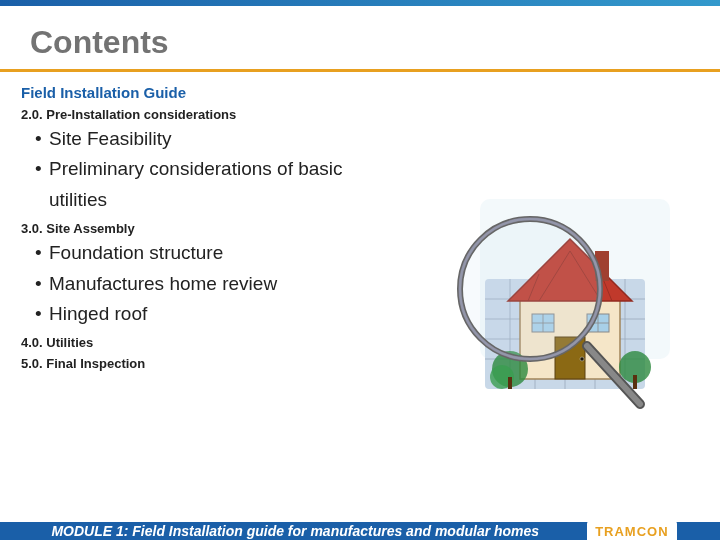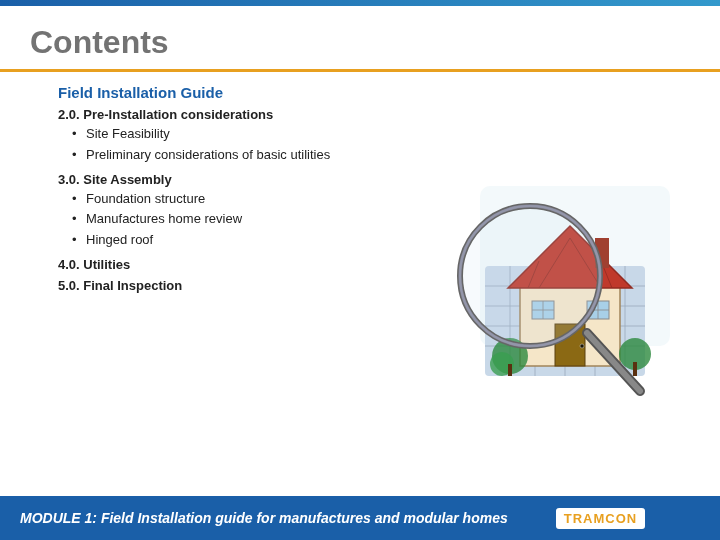--- a/index.html
+++ b/index.html
@@ -36,23 +36,22 @@
       font-size: 32px;
       font-weight: bold;
       color: #737373;
     }
 
     
     .main-content {
       flex: 1;
       display: flex;
       flex-direction: row;
-      padding: 12px 30px 8px 30px;
-      position: relative;
-      margin-left: 28px;
+      padding: 12px 30px 8px 21px;
+      position: relative;
     }
 
     
     .text-content {
       flex: 1;
       padding-right: 10px;
     }
 
     .field-guide-title {
       font-size: 15px;
@@ -68,21 +67,21 @@
       margin-top: 6px;
       margin-bottom: 2px;
     }
 
     .bullet-list {
       list-style: none;
       margin-left: 14px;
     }
 
     .bullet-list li {
-      font-size: 13px;
+      font-size: 19px;
       color: #222;
       line-height: 1.6;
       position: relative;
       padding-left: 14px;
     }
 
     .bullet-list li::before {
       content: "•";
       position: absolute;
       left: 0;
@@ -99,25 +98,25 @@
     }
 
     
     .illustration {
       width: 260px;
       height: 240px;
     }
 
     
     .bottom-bar {
-      height: 44px;
+      height: 18px;
       background: #1a5fa8;
       display: flex;
       align-items: center;
-      justify-content: flex-start;
+      justify-content: center;
       padding: 0 12px 0 20px;
     }
 
     .bottom-bar-text {
       font-size: 14px;
       font-weight: bold;
       color: #fff;
       font-style: italic;
     }
 

